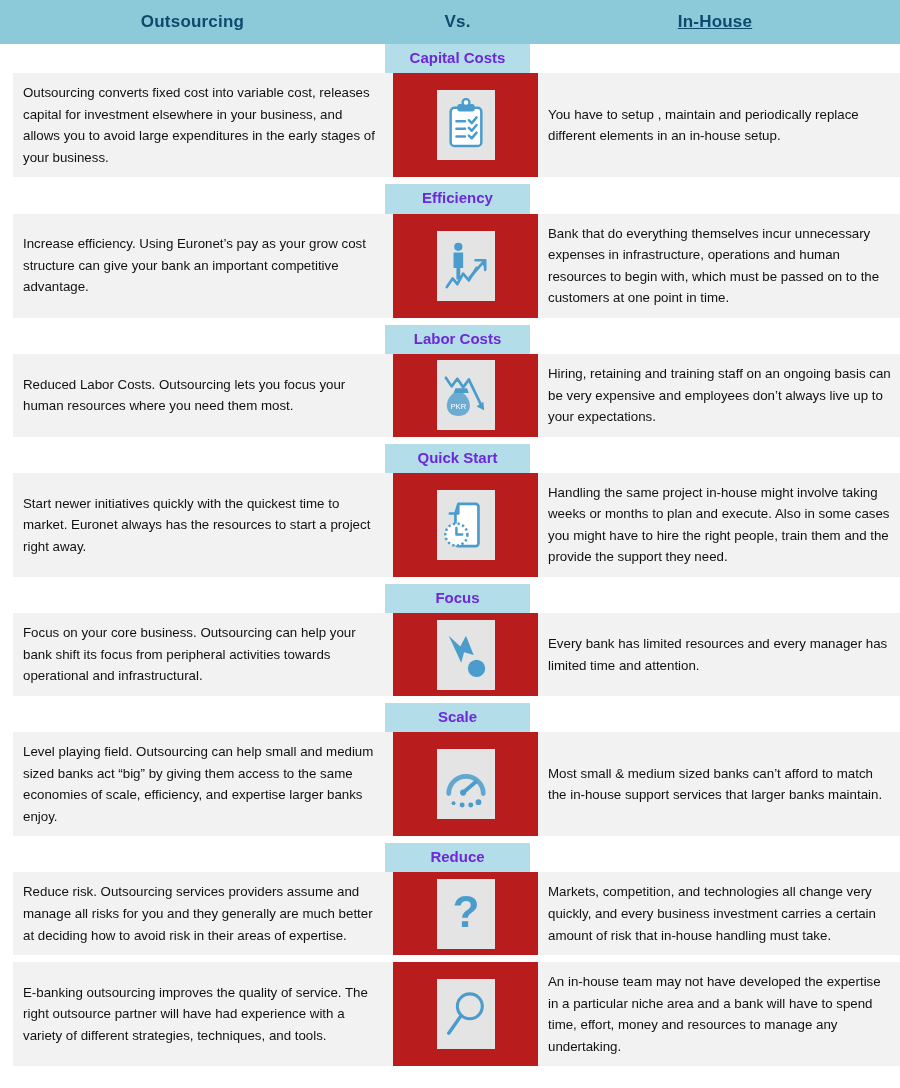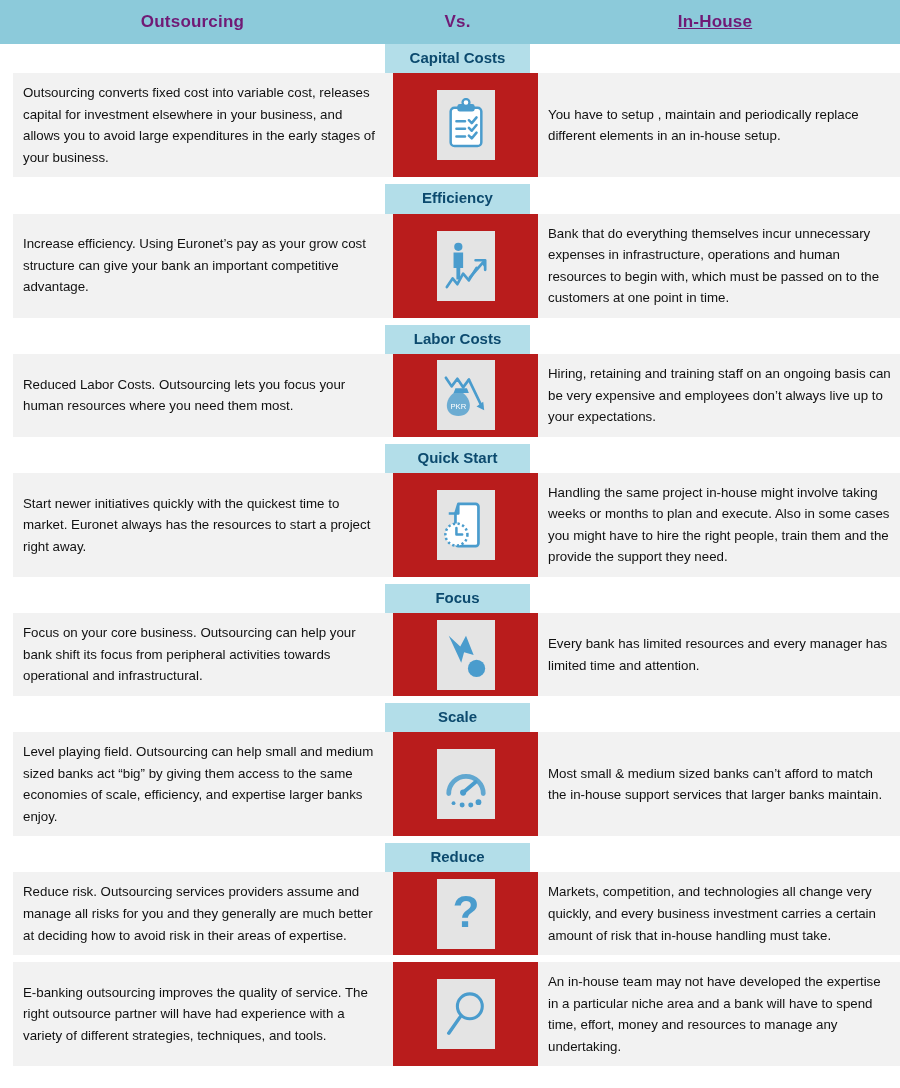--- a/index.html
+++ b/index.html
@@ -15,21 +15,21 @@
   
   .header{
     display:flex;
     height:44px;
     background:#8ccada;
     align-items:center;
   }
   .header .h-cell{
     font-weight:bold;
     font-size:17px;
-    color:#701a75;
+    color:#0c4a6e;
     text-align:center;
     letter-spacing:.2px;
   }
   .col-left{width:385px;}
   .col-mid{width:145px;}
   .col-right{width:370px;text-decoration:underline;}
 
   
   .grid{position:relative;width:900px;}
 
@@ -64,21 +64,21 @@
     box-sizing:border-box;
     flex:0 0 145px;
   }
   .spacer-left{width:385px;flex:0 0 385px;background:#ffffff;}
   .spacer-right{width:370px;flex:0 0 370px;background:#ffffff;}
 
   
   .band{
     width:145px;
     background:#b3dee9;
-    color:#0c4a6e;
+    color:#6d28d9;
     font-weight:bold;
     font-size:15px;
     text-align:center;
     line-height:1.35;
     padding:4px 0 5px 0;
     box-sizing:border-box;
   }
   .band-row{
     display:flex;
     width:900px;

